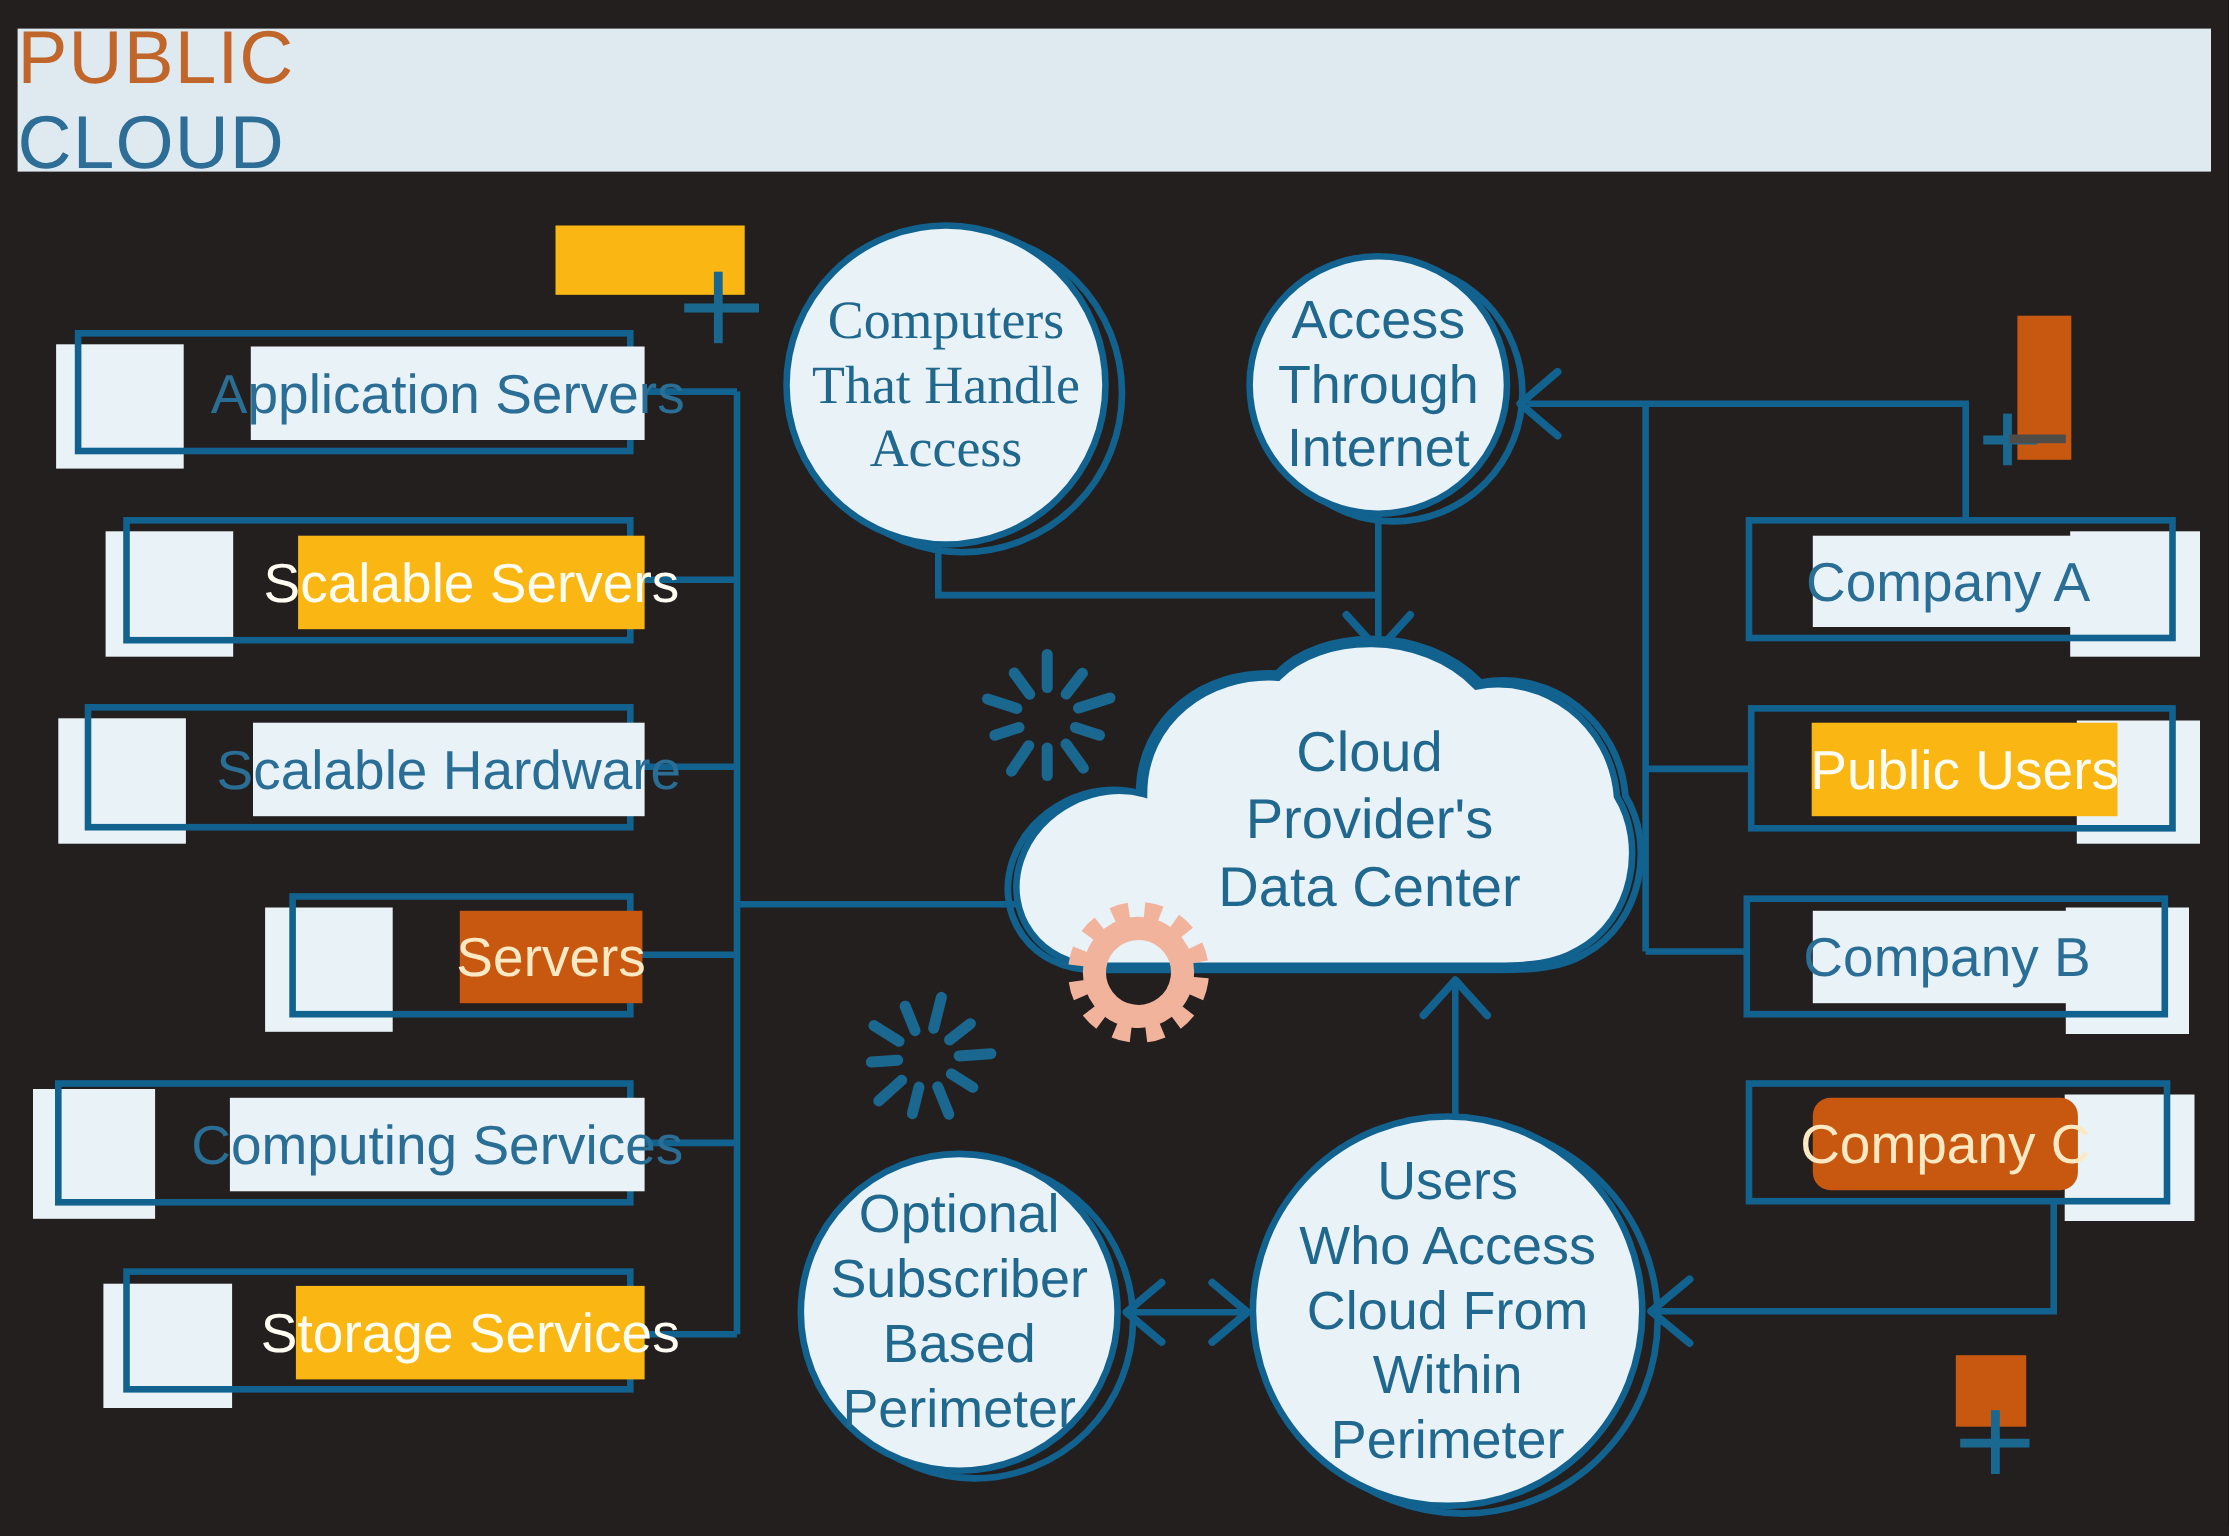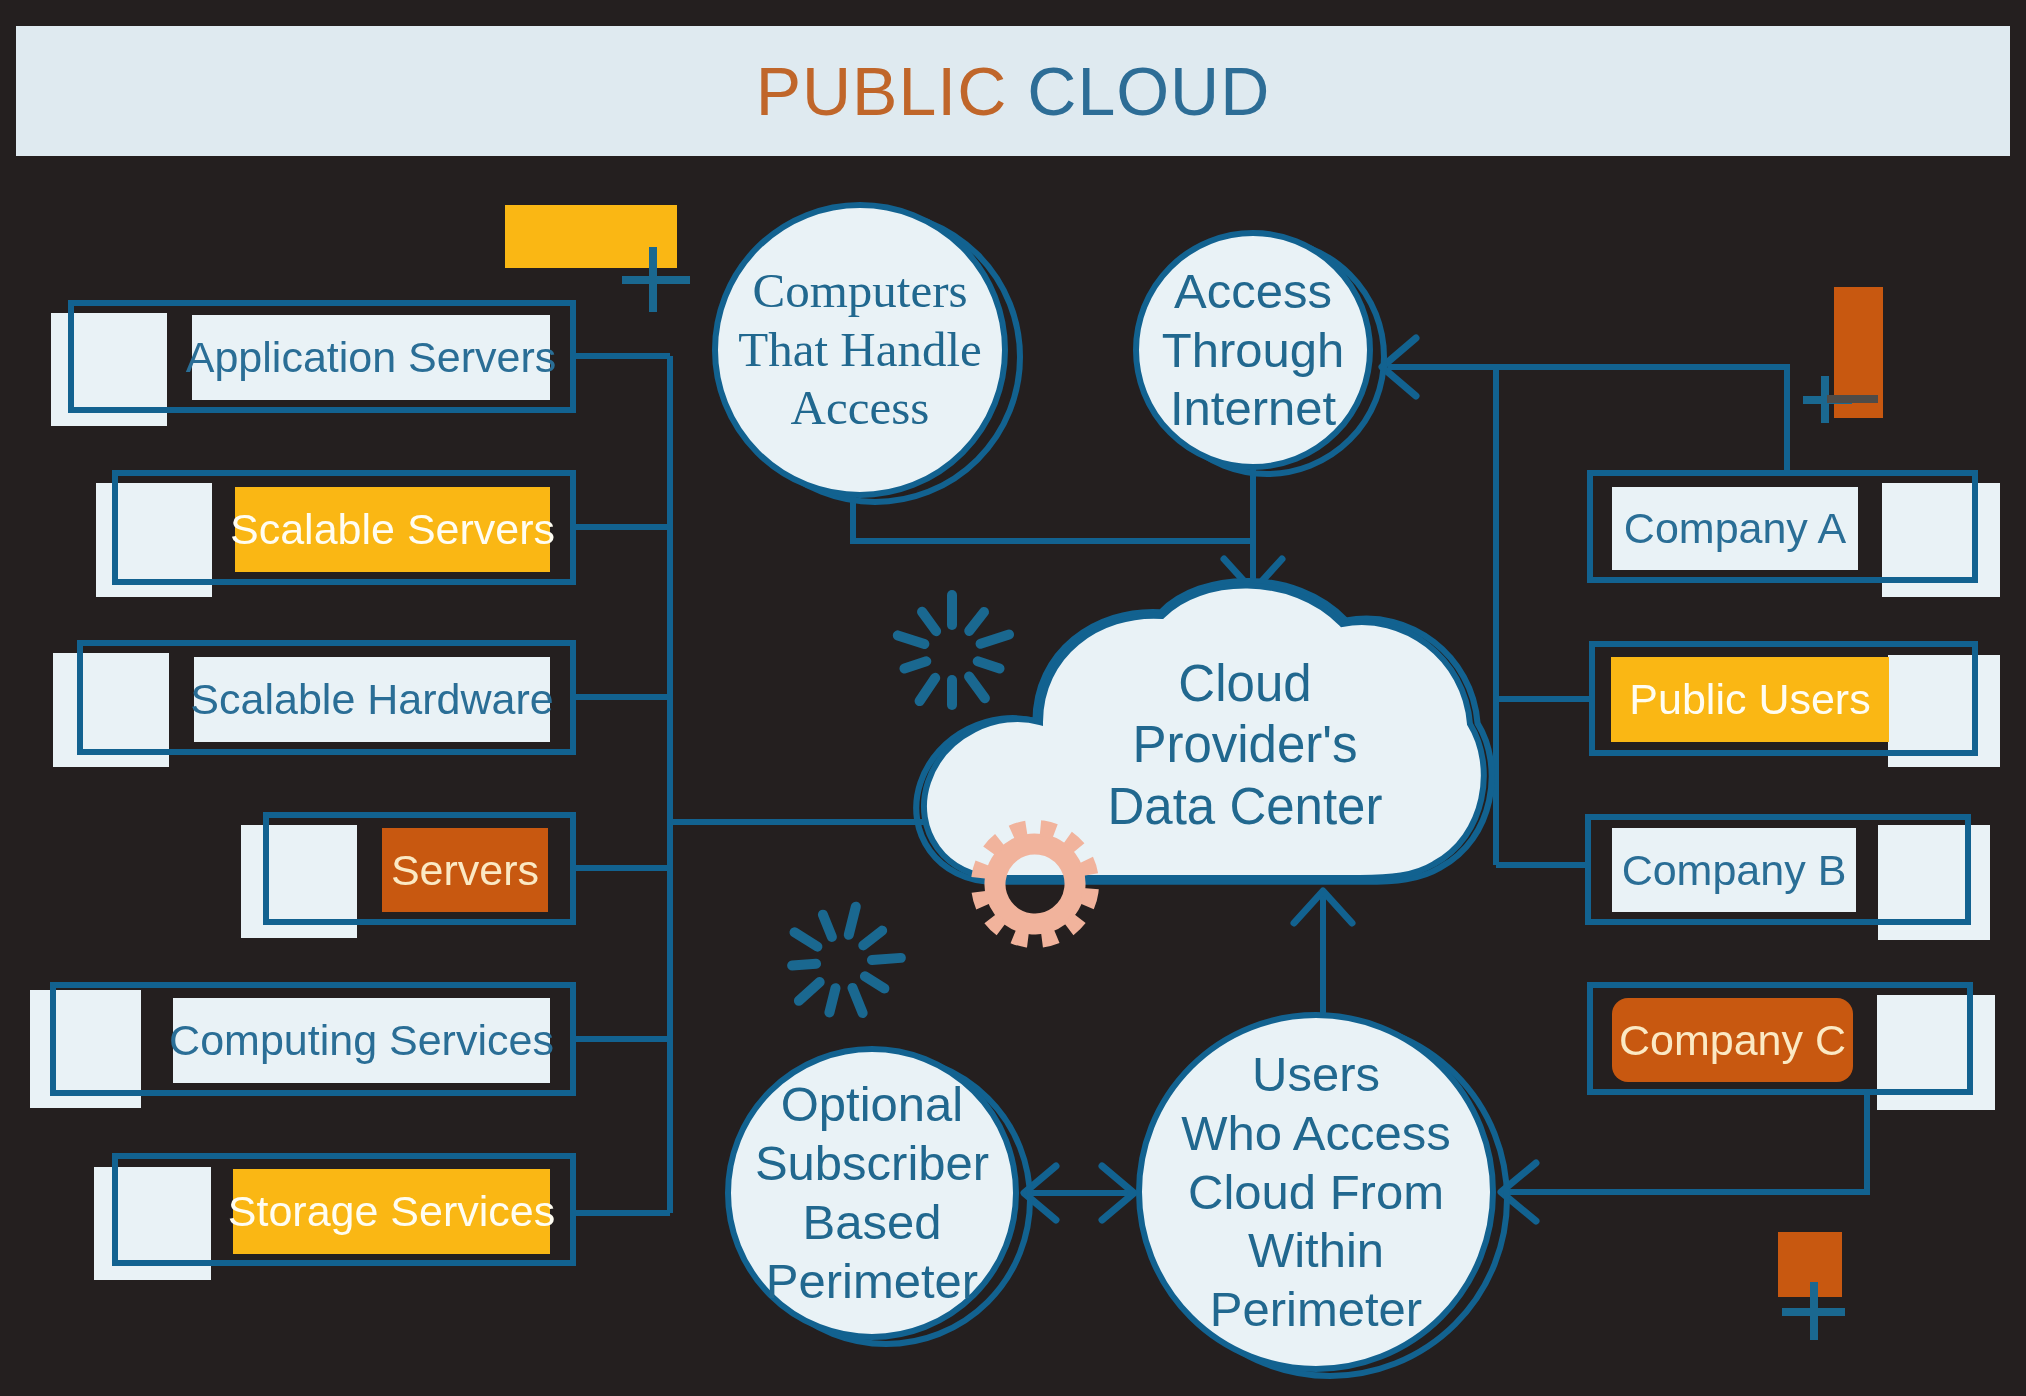--- a/index.html
+++ b/index.html
@@ -1,24 +1,24 @@
 <!DOCTYPE html>
 <html><head>
 <meta charset="utf-8">
 <style>
   html,body{margin:0;padding:0;background:#141111;}
   #stage{position:relative;width:2026px;height:1396px;background:#241f1f;overflow:hidden;
          font-family:"Liberation Sans", sans-serif;}
   #lines-svg{position:absolute;left:0;top:0;}
   .title-bar{position:absolute;left:16px;top:26px;width:1994px;height:130px;background:#dfeaf0;
-             display:flex;align-items:center;justify-content:center;font-size:68px;letter-spacing:1px;}
+             display:flex;justify-content:center;font-size:68px;letter-spacing:1px;flex-direction:column;}
   .t-public{color:#c0662a;margin-right:20px;}
   .t-cloud{color:#2d6d96;}
   .label-box{position:absolute;display:flex;align-items:center;justify-content:center;
-             font-size:43px;white-space:nowrap;}
+             font-size:50px;white-space:nowrap;margin-left:36px;}
   .v-light{background:#e9f2f6;color:#2a6e96;}
   .v-yellow{background:#fab714;color:#fffdf2;}
   .v-orange{background:#c85810;color:#fbe9c4;}
   .circle-text{position:absolute;display:flex;align-items:center;justify-content:center;
                text-align:center;color:#21688f;font-size:49px;line-height:1.2;white-space:pre-line;}
   .cloud-text{font-size:51px;}
 </style>
 </head>
 <body>
 

